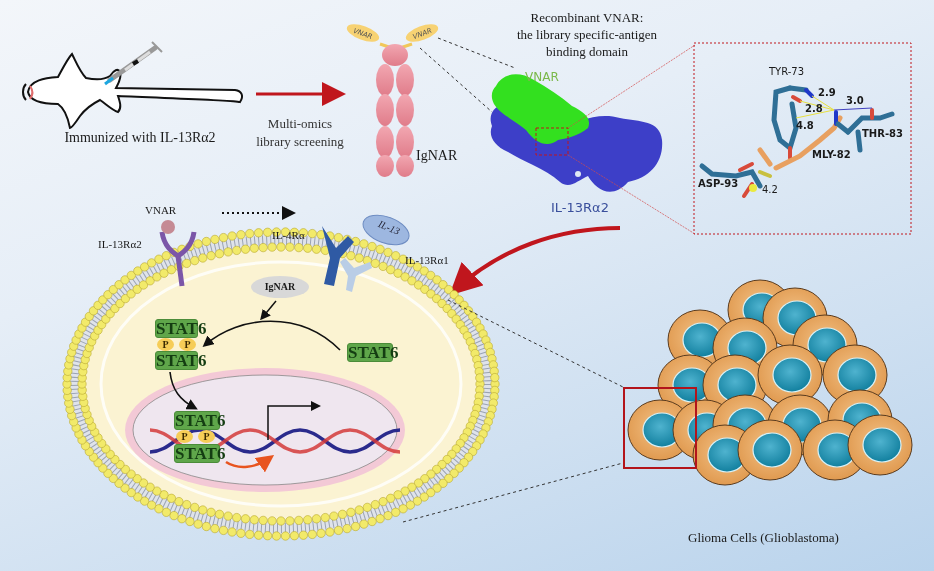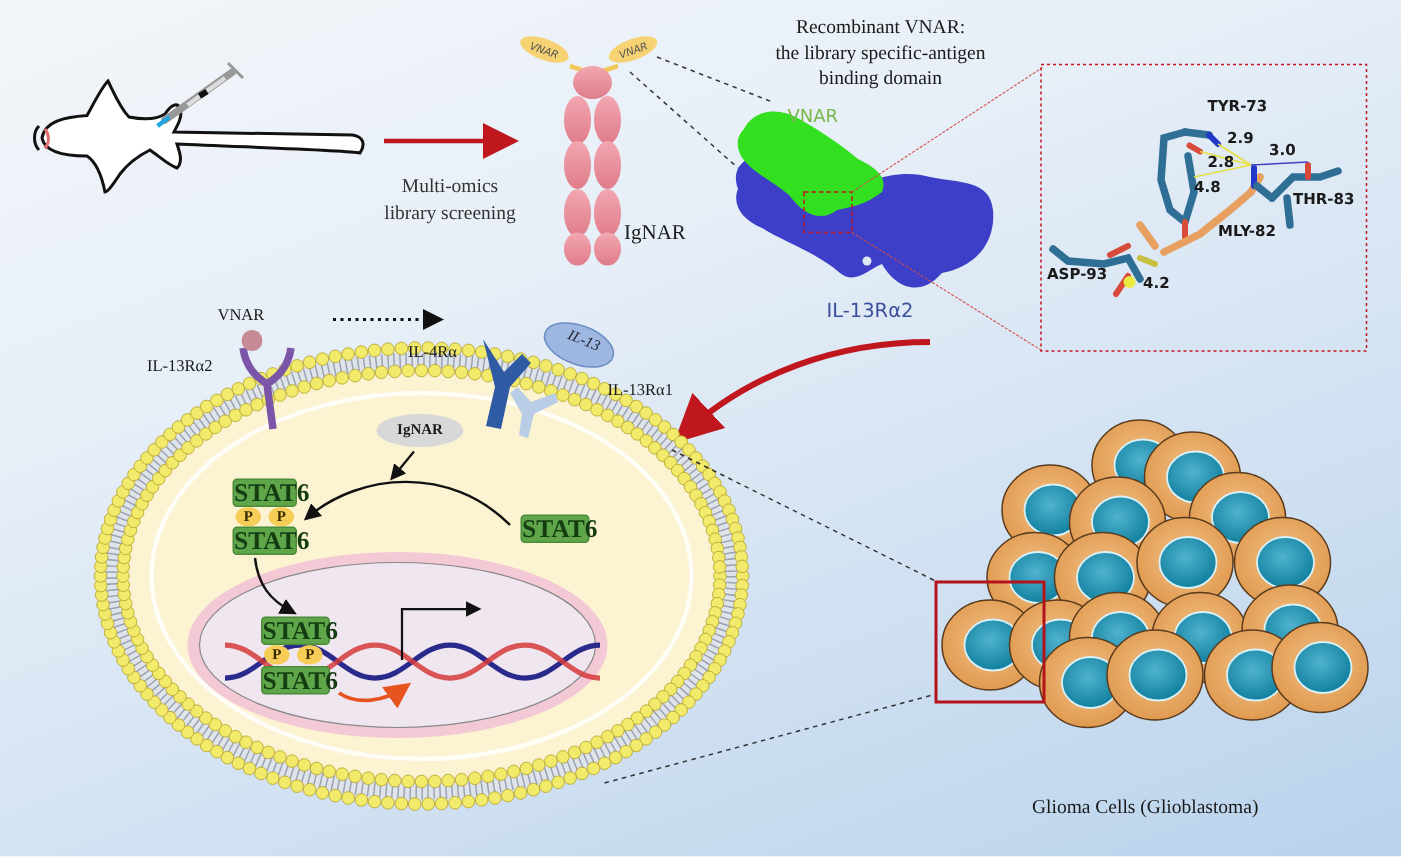--- a/index.html
+++ b/index.html
@@ -505,39 +505,40 @@
         <ellipse cx="770" cy="450" rx="32" ry="30" fill="url(#cellG)" stroke="#5a3b1e" stroke-width="1"></ellipse>
         <ellipse cx="772" cy="450" rx="19" ry="17" fill="url(#nucG)" stroke="#d8f1f7" stroke-width="1.2"></ellipse>
         <ellipse cx="835" cy="450" rx="32" ry="30" fill="url(#cellG)" stroke="#5a3b1e" stroke-width="1"></ellipse>
         <ellipse cx="837" cy="450" rx="19" ry="17" fill="url(#nucG)" stroke="#d8f1f7" stroke-width="1.2"></ellipse>
         <ellipse cx="880" cy="445" rx="32" ry="30" fill="url(#cellG)" stroke="#5a3b1e" stroke-width="1"></ellipse>
         <ellipse cx="882" cy="445" rx="19" ry="17" fill="url(#nucG)" stroke="#d8f1f7" stroke-width="1.2"></ellipse>
       </g>
   <rect x="624" y="388" width="72" height="80" fill="none" stroke="#b3141b" stroke-width="2"></rect>
 </svg>
 
+<div class="lbl c" style="left:140px; top:130px; font-size:14px;">Immunized with IL-13Rα2</div>
 <div class="lbl c" style="left:300px; top:116px; font-size:13px; color:#333;">Multi-omics</div>
 <div class="lbl c" style="left:300px; top:134px; font-size:13px; color:#333;">library screening</div>
 <div class="lbl" style="left:416px; top:148px; font-size:14px;">IgNAR</div>
 
 <div class="lbl c" style="left:587px; top:10px; font-size:13px;">Recombinant VNAR:</div>
 <div class="lbl c" style="left:587px; top:27px; font-size:13px;">the library  specific-antigen</div>
 <div class="lbl c" style="left:587px; top:44px; font-size:13px;">binding domain</div>
 <div class="lbl sans" style="left:525px; top:70px; font-size:12px; color:#7ab84a;">VNAR</div>
 <div class="lbl sans" style="left:551px; top:200px; font-size:13px; color:#3a4f9c;">IL-13Rα2</div>
 
-<div class="lbl sans" style="left:769px; top:66px; font-size:10px; font-weight:bold;margin-left:36px;">TYR-73</div>
+<div class="lbl sans" style="left:769px; top:66px; font-size:10px; font-weight:normal;">TYR-73</div>
 <div class="lbl sans" style="left:862px; top:128px; font-size:10px; font-weight:bold;">THR-83</div>
 <div class="lbl sans" style="left:812px; top:149px; font-size:10px; font-weight:bold;">MLY-82</div>
 <div class="lbl sans" style="left:698px; top:178px; font-size:10px; font-weight:bold;">ASP-93</div>
 <div class="lbl sans" style="left:818px; top:87px; font-size:10px; font-weight:bold;">2.9</div>
 <div class="lbl sans" style="left:846px; top:95px; font-size:10px; font-weight:bold;">3.0</div>
 <div class="lbl sans" style="left:805px; top:103px; font-size:10px; font-weight:bold;">2.8</div>
 <div class="lbl sans" style="left:796px; top:120px; font-size:10px; font-weight:bold;">4.8</div>
-<div class="lbl sans" style="left:762px; top:184px; font-size:10px; font-weight:bold;">4.2</div>
+<div class="lbl sans" style="left:762px; top:184px; font-size:10px; font-weight:normal;">4.2</div>
 
 <div class="lbl" style="left:145px; top:204px; font-size:11px;">VNAR</div>
 <div class="lbl" style="left:98px; top:238px; font-size:11px;">IL-13Rα2</div>
 <div class="lbl" style="left:272px; top:229px; font-size:11px;">IL-4Rα</div>
 <div class="lbl" style="left:378px; top:222px; font-size:10px; font-style:italic; color:#223; transform:rotate(22deg);">IL-13</div>
 <div class="lbl" style="left:380px; top:254px; font-size:11px;margin-left:25px;">IL-13Rα1</div>
 <div class="lbl c" style="left:280px; top:281px; font-size:10px; font-weight:bold;">IgNAR</div>
 
 <div class="stat" style="left:155px; top:319px; width:41px;">STAT6</div>
 <div class="pdot" style="left:157px; top:338px;">P</div>

